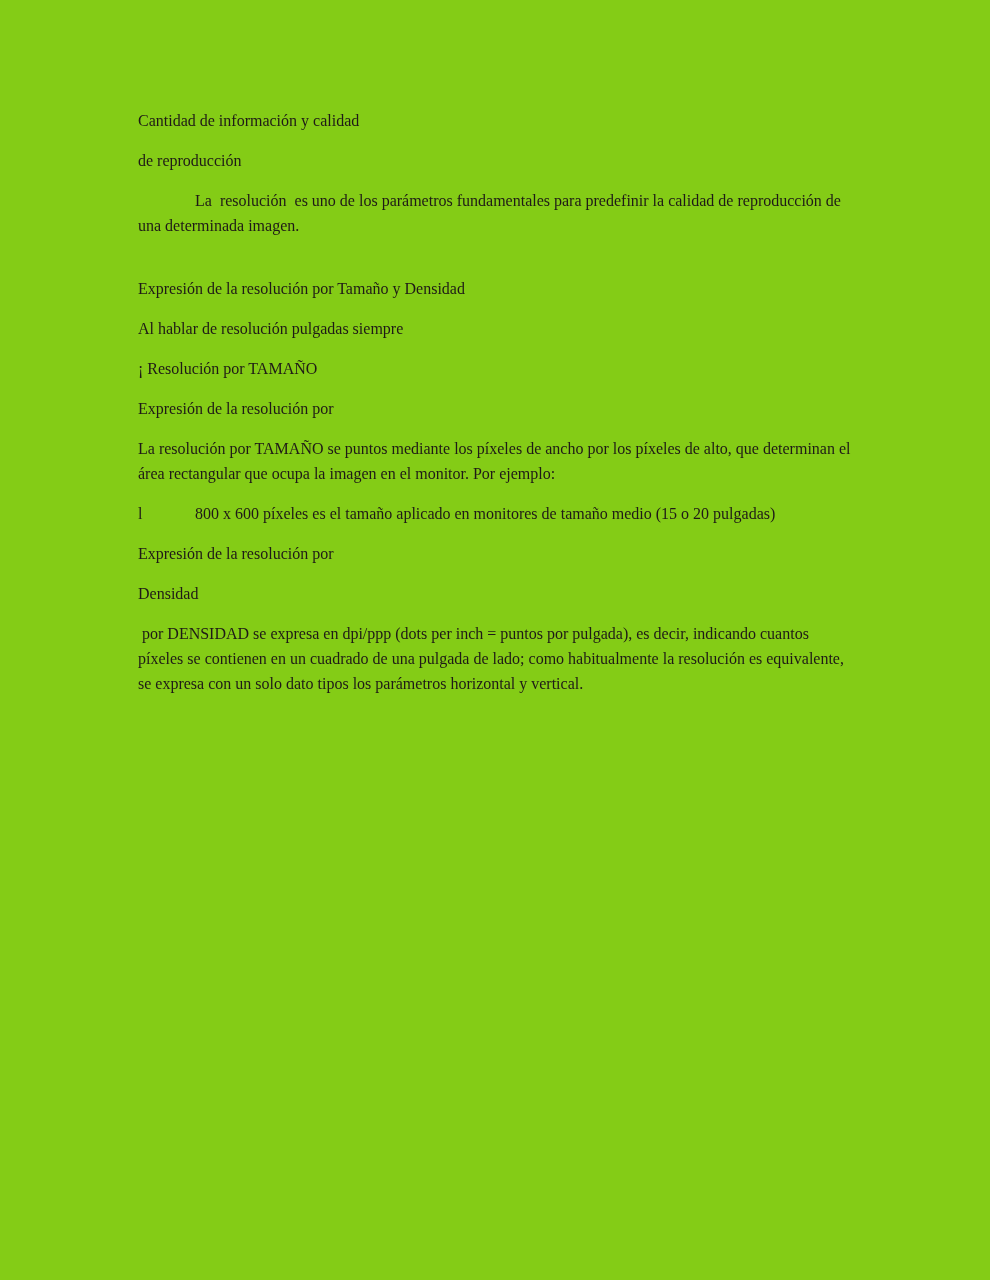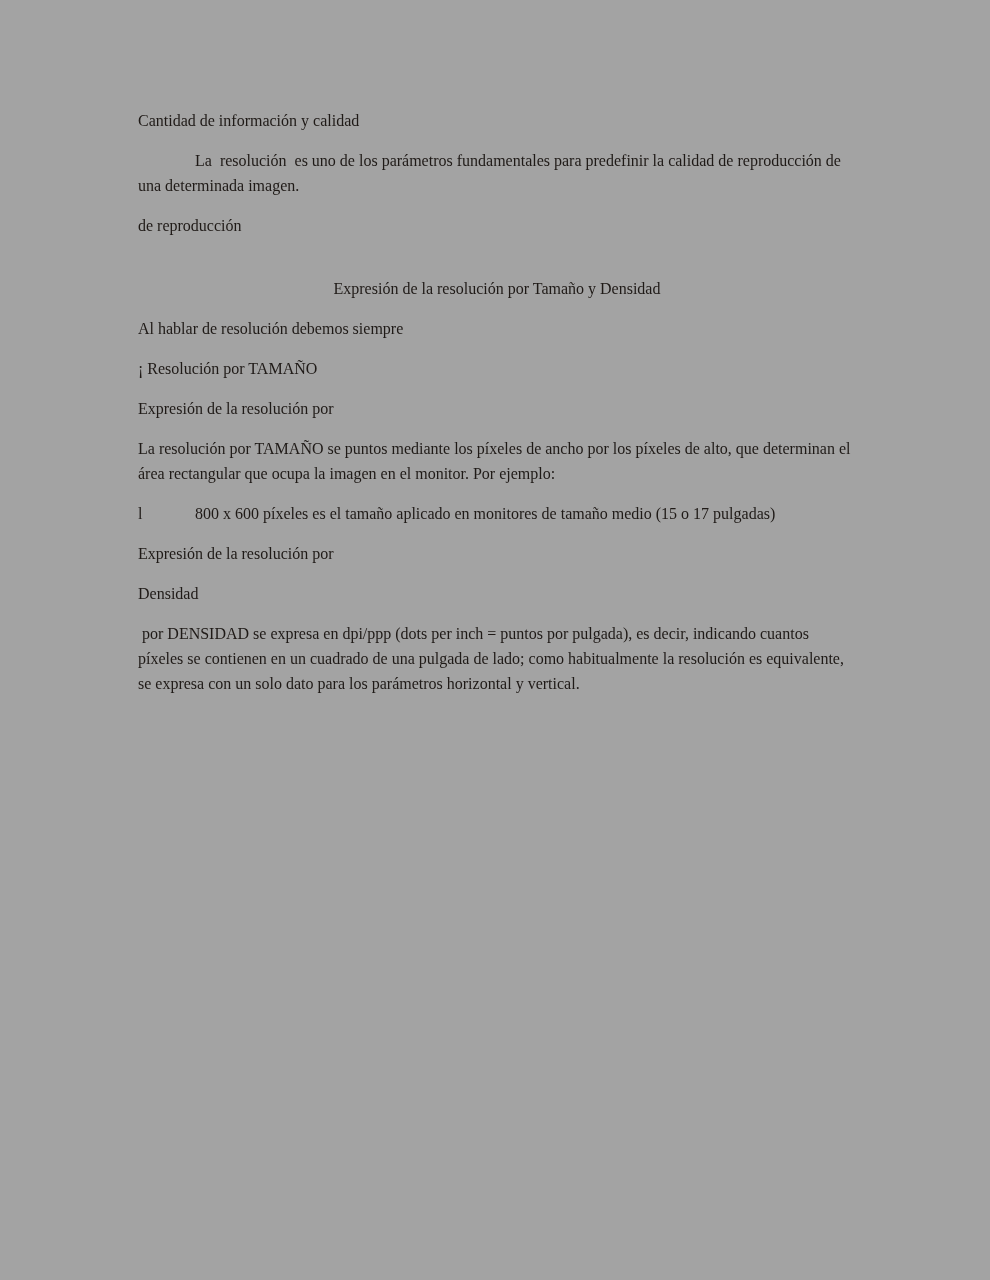--- a/index.html
+++ b/index.html
@@ -12,69 +12,68 @@
     height: 1280px;
     font-family: "Liberation Serif", "DejaVu Serif", serif;
     color: #1f1a17;
     overflow: hidden;
   }
   .page {
     box-sizing: border-box;
     width: 990px;
     min-height: 1280px;
     padding: 108px 134px 60px 138px;
-    background: #a3a3a3;
+    background: #84cc16;
   }
   .para {
     margin: 0 0 15px 0;
     font-size: 16px;
     line-height: 25px;
     white-space: pre-wrap;
   }
   .para.indent-first {
     text-indent: 57px;
   }
   .para.gap-before {
     margin-top: 38px;
-    text-align: center;
   }
   .bullet {
     display: inline-block;
     width: 57px;
     white-space: pre;
   }
 </style>
 </head>
 <body>
 
 <div class="page">
 
   <p class="para">Cantidad de información y calidad</p>
 
+  <p class="para">de reproducción</p>
+
   <p class="para indent-first">La  resolución  es uno de los parámetros fundamentales para predefinir la calidad de reproducción de una determinada imagen.</p>
-
-  <p class="para">de reproducción</p>
 
 
   <p class="para gap-before">Expresión de la resolución por Tamaño y Densidad</p>
 
-  <p class="para">Al hablar de resolución debemos siempre</p>
+  <p class="para">Al hablar de resolución pulgadas siempre</p>
 
 
   <p class="para">¡ Resolución por TAMAÑO</p>
 
 
   <p class="para">Expresión de la resolución por</p>
 
 
   <p class="para">La resolución por TAMAÑO se puntos mediante los píxeles de ancho por los píxeles de alto, que determinan el área rectangular que ocupa la imagen en el monitor. Por ejemplo:</p>
 
 
-  <p class="para"><span class="bullet">l</span><span>800 x 600 píxeles es el tamaño aplicado en monitores de tamaño medio (15 o 17 pulgadas)</span></p>
+  <p class="para"><span class="bullet">l</span><span>800 x 600 píxeles es el tamaño aplicado en monitores de tamaño medio (15 o 20 pulgadas)</span></p>
 
 
   <p class="para">Expresión de la resolución por</p>
 
   <p class="para">Densidad</p>
 
-  <p class="para"> por DENSIDAD se expresa en dpi/ppp (dots per inch = puntos por pulgada), es decir, indicando cuantos píxeles se contienen en un cuadrado de una pulgada de lado; como habitualmente la resolución es equivalente, se expresa con un solo dato para los parámetros horizontal y vertical.</p>
+  <p class="para"> por DENSIDAD se expresa en dpi/ppp (dots per inch = puntos por pulgada), es decir, indicando cuantos píxeles se contienen en un cuadrado de una pulgada de lado; como habitualmente la resolución es equivalente, se expresa con un solo dato tipos los parámetros horizontal y vertical.</p>
 
 </div>
 
 </body></html>

